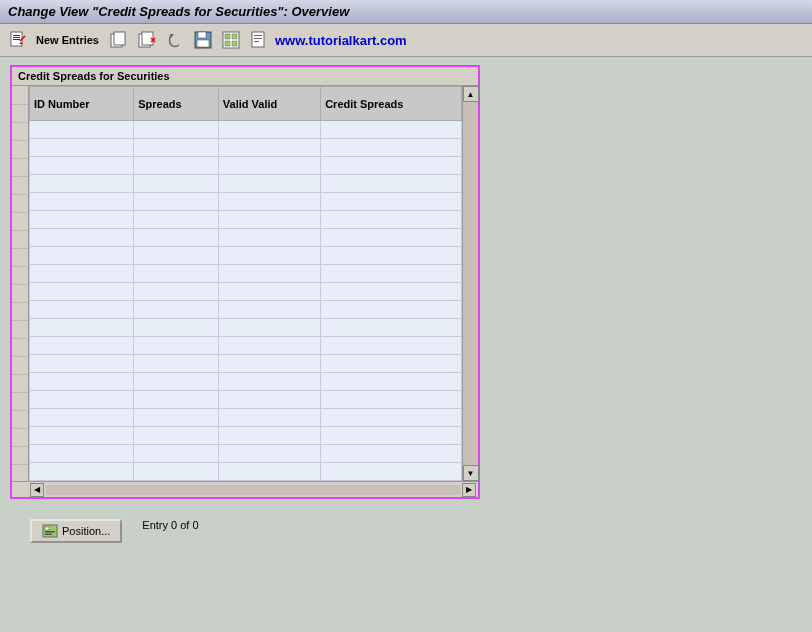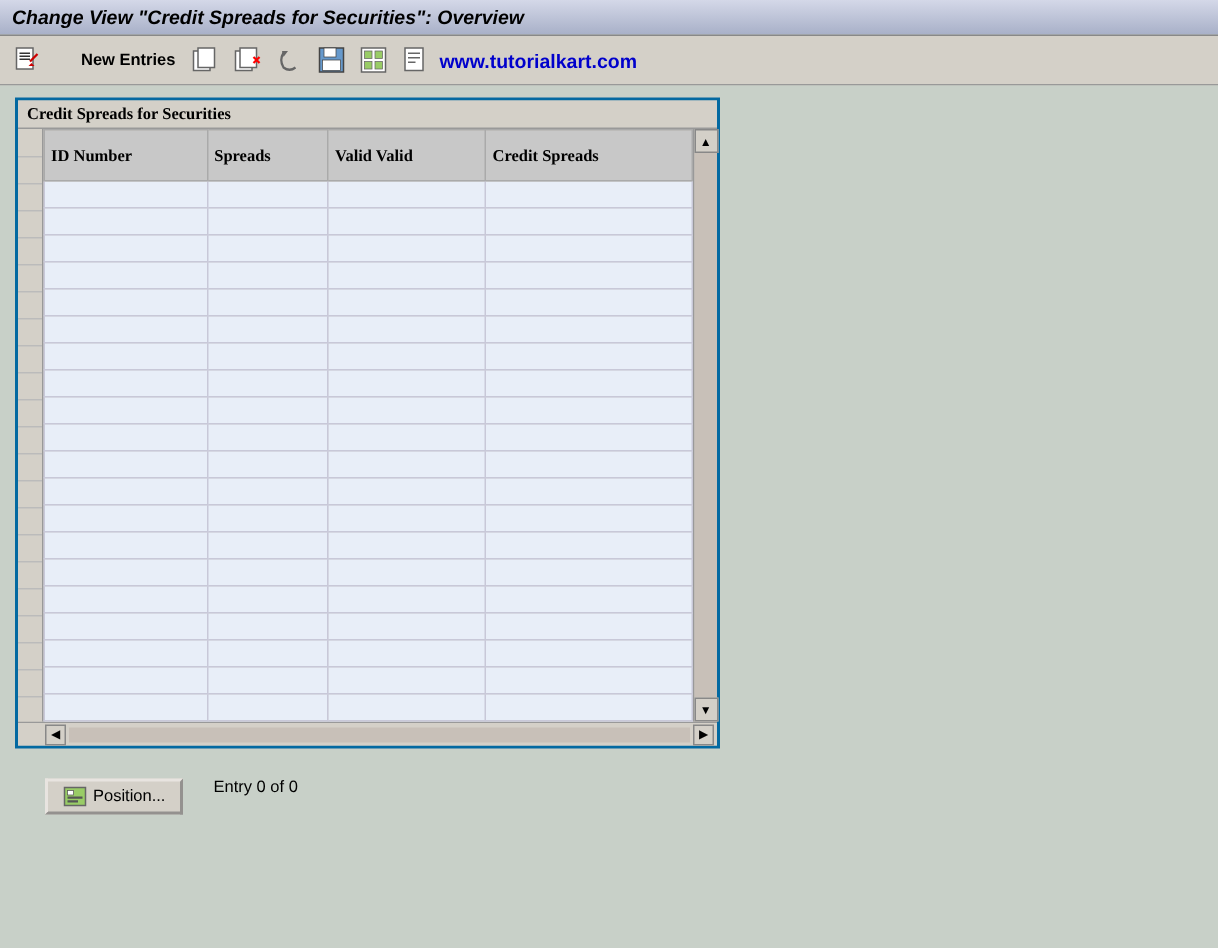--- a/index.html
+++ b/index.html
@@ -46,43 +46,42 @@
     .toolbar-icon {
       width: 20px;
       height: 20px;
       display: inline-block;
     }
 
     .toolbar-label {
       font-size: 11px;
       font-weight: bold;
       color: #000;
-      margin-left: 20px;
+      margin-left: 2px;
       margin-right: 4px;
     }
 
     .toolbar-watermark {
       font-size: 13px;
       font-weight: bold;
       color: #0000cc;
     }
 
     
     .main-area {
       padding: 8px 10px;
       background-color: #c8d0c8;
     }
 
     
     .table-panel {
       background-color: #d4d0c8;
-      border: 2px solid #0369a1;
+      border: 2px solid #d946ef;
       width: 470px;
       margin-bottom: 6px;
-      font-family: Liberation Serif, serif;
     }
 
     .table-panel-title {
       background-color: #d4d0c8;
       padding: 3px 6px;
       font-weight: bold;
       font-size: 11px;
       border-bottom: 1px solid #999;
     }
 

